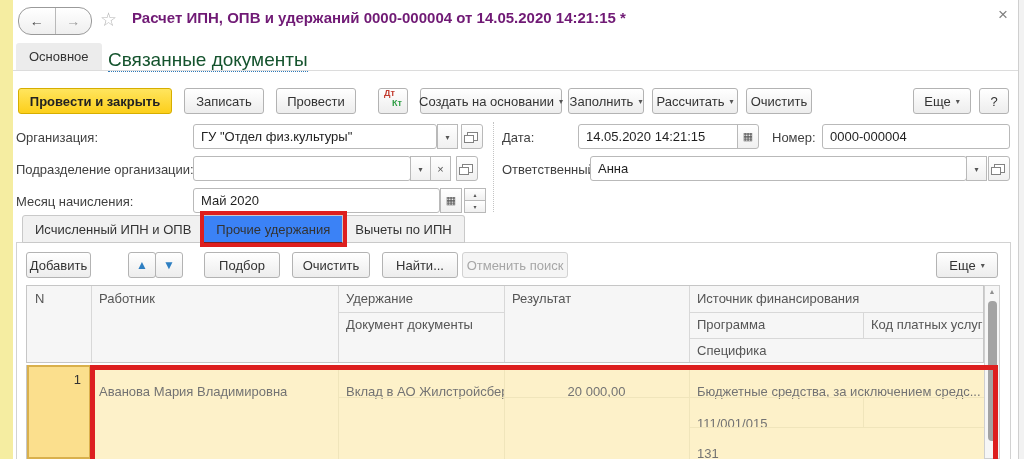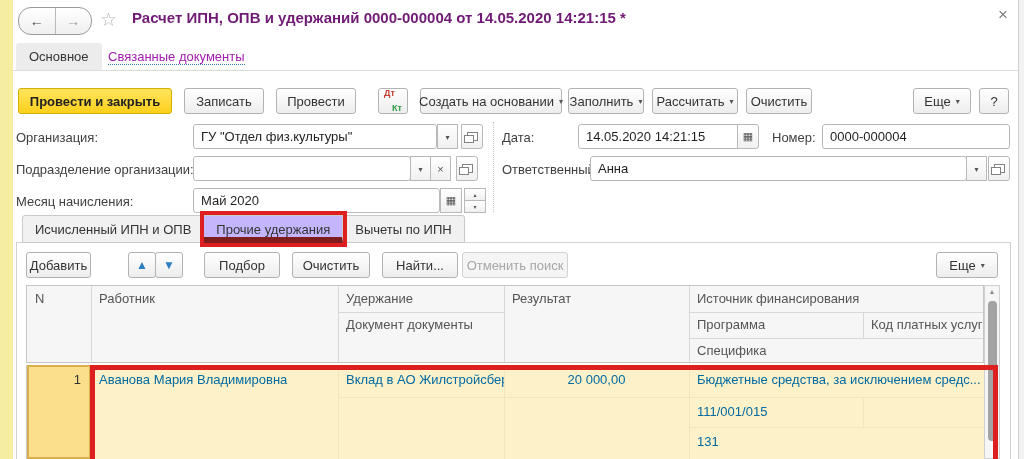--- a/index.html
+++ b/index.html
@@ -12,33 +12,33 @@
   .navpill{position:absolute;left:18px;top:7px;width:72px;height:26px;border:1px solid #9a9a9a;
            border-radius:13px;display:flex;background:linear-gradient(#fff,#efefef);overflow:hidden}
   .navhalf{flex:1;display:flex;align-items:center;justify-content:center;font-size:14px;color:#444;cursor:pointer}
   .navhalf + .navhalf{border-left:1px solid #b9b9b9;color:#999}
   .star{position:absolute;left:100px;top:8px;font-size:19px;color:#b5b5b5;cursor:pointer}
   .title{position:absolute;left:132px;top:9px;font-size:15px;font-weight:bold;color:#701a75;white-space:nowrap}
   .close{position:absolute;left:998px;top:5px;font-size:17px;color:#808080;cursor:pointer}
 
   .section-tab{position:absolute;left:16px;top:43px;height:28px;line-height:28px;padding:0 13px;
                background:#ececec;color:#333;font-size:13px;border-radius:3px 3px 0 0;cursor:pointer}
-  .linklike{position:absolute;left:108px;top:49px;font-size:13px;color:#a21caf;
+  .linklike{position:absolute;left:108px;top:49px;font-size:19px;color:#14532d;
             border-bottom:1px dotted #2e79b8;cursor:pointer;white-space:nowrap}
   .hdr-divider{position:absolute;left:13px;top:70px;width:1005px;height:1px;background:#dcdcdc}
 
   
   .btn{position:absolute;box-sizing:border-box;height:26px;display:flex;align-items:center;justify-content:center;
        gap:5px;background:linear-gradient(#ffffff,#ededed);border:1px solid #b3b3b3;border-radius:3px;
        font-size:13px;color:#333;padding:0 8px;cursor:pointer;white-space:nowrap}
   .btn.primary{background:linear-gradient(#ffe55e,#fccf1b);border-color:#d6ae00;font-weight:bold;color:#222}
   .btn.disabled{color:#a6a6a6;background:#f5f5f5;border-color:#d2d2d2}
   .btn.bluearrow{color:#2e7fc2;font-size:12px;padding:0}
   .caret{font-size:8px;color:#555;line-height:1;padding-top:2px}
-  .dtkt{display:flex;flex-direction:column;justify-content:space-between;line-height:1;padding:0 5px;gap:1px}
+  .dtkt{display:flex;flex-direction:column;justify-content:flex-start;line-height:1;padding:0 5px;gap:1px}
   .dtkt .dt{color:#c23b2e;font-size:9px;font-weight:bold;align-self:flex-start}
   .dtkt .kt{color:#2f9e44;font-size:9px;font-weight:bold;align-self:flex-end}
 
   
   .lbl{position:absolute;font-size:13px;color:#3f3f3f;white-space:nowrap}
   .field{position:absolute;box-sizing:border-box;height:25px;background:#fff;border:1px solid #b9b9b9;
          border-radius:3px;display:flex;align-items:center;padding:0 7px;font-size:13px;color:#1f1f1f;
          white-space:nowrap;overflow:hidden}
   .addon{position:absolute;box-sizing:border-box;height:25px;width:21px;background:linear-gradient(#fff,#f0f0f0);
          border:1px solid #b9b9b9;display:flex;align-items:center;justify-content:center;color:#555;
@@ -50,33 +50,33 @@
         display:flex;align-items:center;justify-content:center;font-size:6px;color:#555;
         background:linear-gradient(#fff,#f0f0f0);cursor:pointer}
   .dotsep{position:absolute;left:493px;top:122px;height:90px;border-left:1px dotted #c4c4c4}
 
   
   .tabstrip{position:absolute;left:22px;top:215px;display:flex;z-index:3}
   .tab{height:28px;line-height:27px;padding:0 12px;font-size:13px;color:#333;background:#f1f1f1;
        border:1px solid #c9c9c9;border-left:none;cursor:pointer;box-sizing:border-box}
   .tab:first-child{border-left:1px solid #c9c9c9;border-radius:3px 0 0 0}
   .tab:last-child{border-radius:0 3px 0 0}
-  .tab.active{background:#c4b5fd;border-bottom:6px solid #7f1d1d;outline:4px solid #dd1f1f;position:relative;z-index:4}
+  .tab.active{background:#3b82f6;border-bottom:1px solid #7f1d1d;outline:4px solid #dd1f1f;position:relative;z-index:4}
 
   .panel{position:absolute;left:16px;top:242px;width:993px;height:217px;border:1px solid #d2d2d2;
          border-bottom:none;background:#fff}
 
   
   .thead{position:absolute;left:26px;top:285px;width:958px;height:78px;background:#f6f6f6;
          border:1px solid #c6c6c6;box-sizing:border-box}
   .th{position:absolute;font-size:13px;color:#555;white-space:nowrap}
   .gsep{position:absolute;background:#d8d8d8}
   .trow{position:absolute;left:26px;top:365px;width:958px;height:94px;background:#fdf1c9;
         border-left:1px solid #c6c6c6;box-sizing:border-box}
-  .td{position:absolute;box-sizing:border-box;font-size:13px;color:#0369a1;padding:7px 8px;
+  .td{position:absolute;box-sizing:border-box;font-size:13px;color:#737373;padding:19px 8px;
       white-space:nowrap;overflow:hidden}
   .ysep{position:absolute;background:#f0e5bb}
   .ncell{background:#fbdf8d;border:2px solid #d9b04c;text-align:right;padding:5px 8px;color:#333}
   .num{text-align:center}
 
   .scrollbar{position:absolute;left:984px;top:285px;width:16px;height:174px;background:#f6f6f6;
              border:1px solid #cfcfcf;box-sizing:border-box}
   .scroll-up{position:absolute;left:984px;top:288px;width:16px;text-align:center;font-size:7px;color:#8f8f8f}
   .thumb{position:absolute;left:988px;top:301px;width:9px;height:140px;background:#a3a3a3;border-radius:4px;cursor:grab}
 

